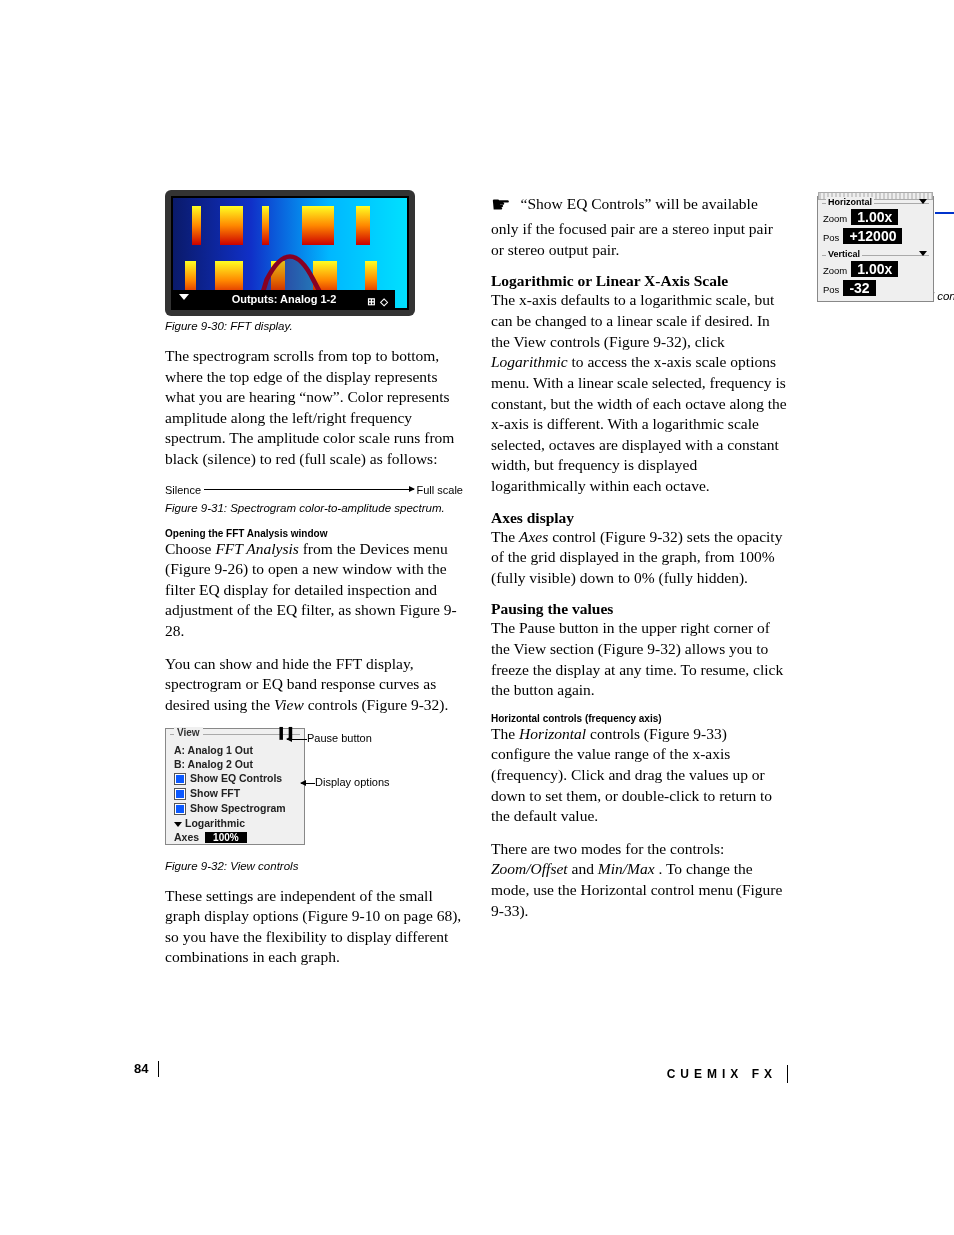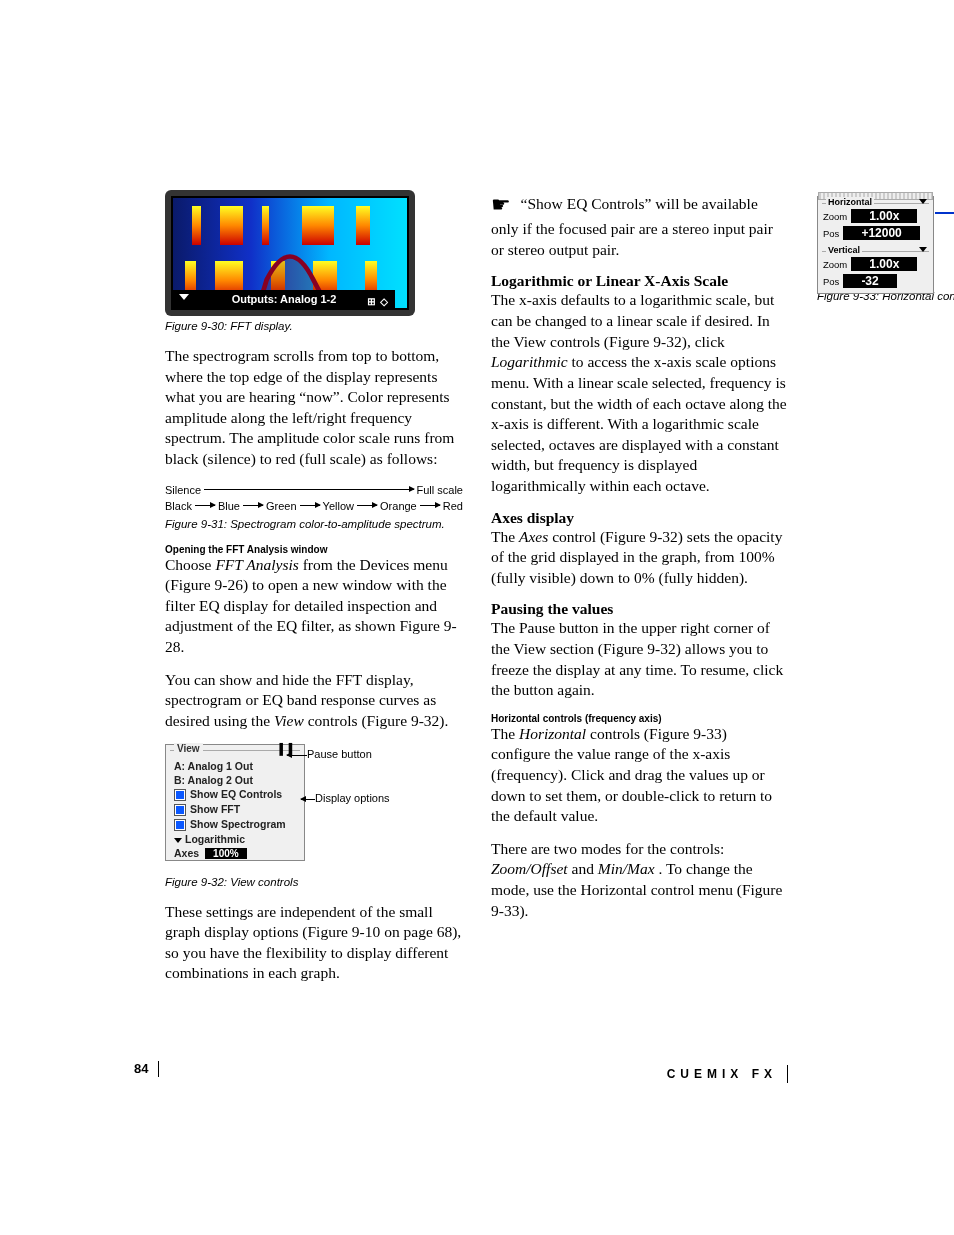--- a/index.html
+++ b/index.html
@@ -107,21 +107,21 @@
   .callout .ln::before{content:"";position:absolute;left:-1px;top:-3px;width:0;height:0;border-right:6px solid #000;border-top:3.5px solid transparent;border-bottom:3.5px solid transparent;}
 
   
   .hz-fig { width:298px; break-inside:avoid; position:relative; height:96px; font-family:"Myriad Pro",Arial,sans-serif; font-size:9.5px; }
   .hz-panel { position:absolute; width:115px; background:#efefef; border:1px solid #888; }
   .hz-group { position:relative; padding:4px 5px 5px 5px; }
   .hz-group .gline{position:absolute;left:4px;right:4px;top:6px;height:1px;background:#aaa;}
   .hz-group .glabel{position:absolute;left:8px;top:0;background:#efefef;padding:0 2px;font-weight:700;font-size:9px;}
   .hz-group .gmenu{position:absolute;right:6px;top:2px;width:0;height:0;border-top:5px solid #000;border-left:4px solid transparent;border-right:4px solid transparent;}
   .hz-row{margin-top:3px;}
-  .hz-val{display:inline-block;background:#000;color:#fff;font-weight:700;padding:0 18px;margin-left:4px;font-size:12px;}
+  .hz-val{display:inline-block;background:#000;color:#fff;font-weight:700;padding:0 6px;margin-left:4px;font-size:14px;}
   .big-arrow{position:absolute;height:2px;background:#0033cc;}
   .big-arrow::after{content:"";position:absolute;right:-1px;top:-5px;width:0;height:0;border-left:10px solid #0033cc;border-top:6px solid transparent;border-bottom:6px solid transparent;}
   .bars{position:absolute;top:-5px;left:0;right:0;height:6px;background:repeating-linear-gradient(90deg,#ccc,#ccc 2px,#eee 2px,#eee 4px);border:1px solid #aaa;}
 
   
   .hand { font-size:22px; vertical-align:-3px; margin-right:6px; }
 
   
   .footer-left {
     position:absolute; left:134px; bottom:158px;
@@ -172,33 +172,20 @@
     <div class="caption">Figure 9-30: FFT display.</div>
 
     <p class="para flow">The spectrogram scrolls from top to bottom, where the top edge of the display represents what you are hearing “now”. Color represents amplitude along the left/right frequency spectrum. The amplitude color scale runs from black (silence) to red (full scale) as follows:</p>
 
     <div class="spectrum-fig">
       <div class="spectrum-row">
         <span>Silence</span>
         <div class="arrow-line"></div>
         <span>Full scale</span>
       </div>
-      <div class="spectrum-row">
-        <span>Black</span>
-          <div class="arrow-line"></div>
-        <span>Blue</span>
-          <div class="arrow-line"></div>
-        <span>Green</span>
-          <div class="arrow-line"></div>
-        <span>Yellow</span>
-          <div class="arrow-line"></div>
-        <span>Orange</span>
-          <div class="arrow-line"></div>
-        <span>Red</span>
-      </div>
     </div>
     <div class="caption">Figure 9-31: Spectrogram color-to-amplitude spectrum.</div>
 
     <p class="heading-bold">Opening the FFT Analysis window</p>
     <p class="para">
       <span>Choose </span>
       <span class="italic">FFT Analysis</span>
       <span> from the Devices menu (Figure 9-26) to open a new window with the filter EQ display for detailed inspection and adjustment of the EQ filter, as shown Figure 9-28.</span>
     </p>
 

